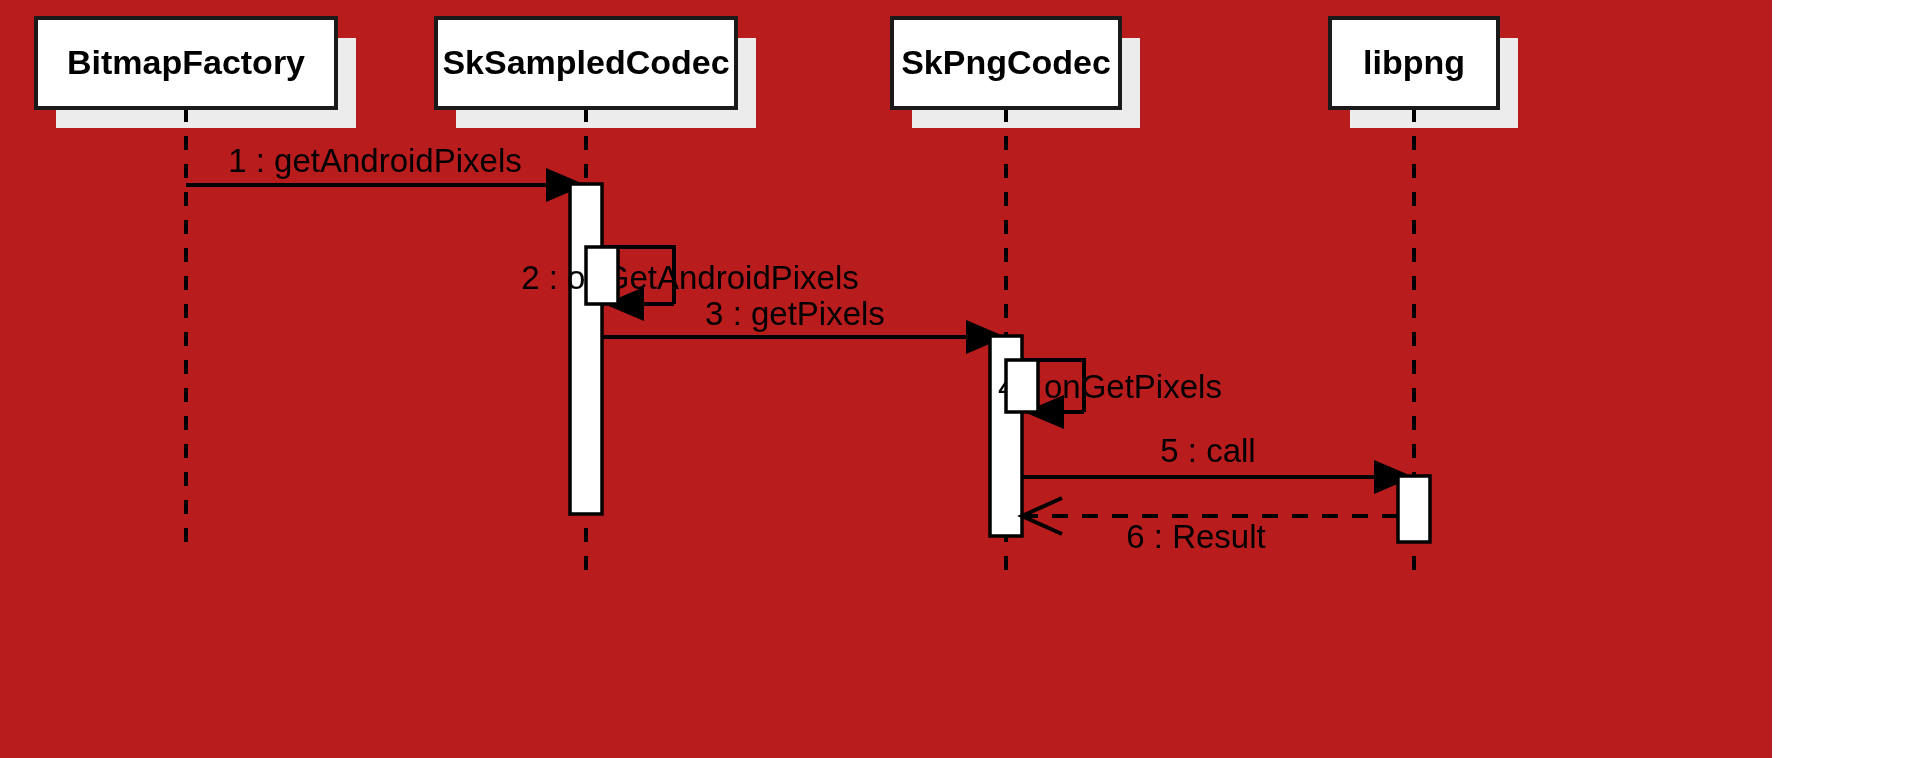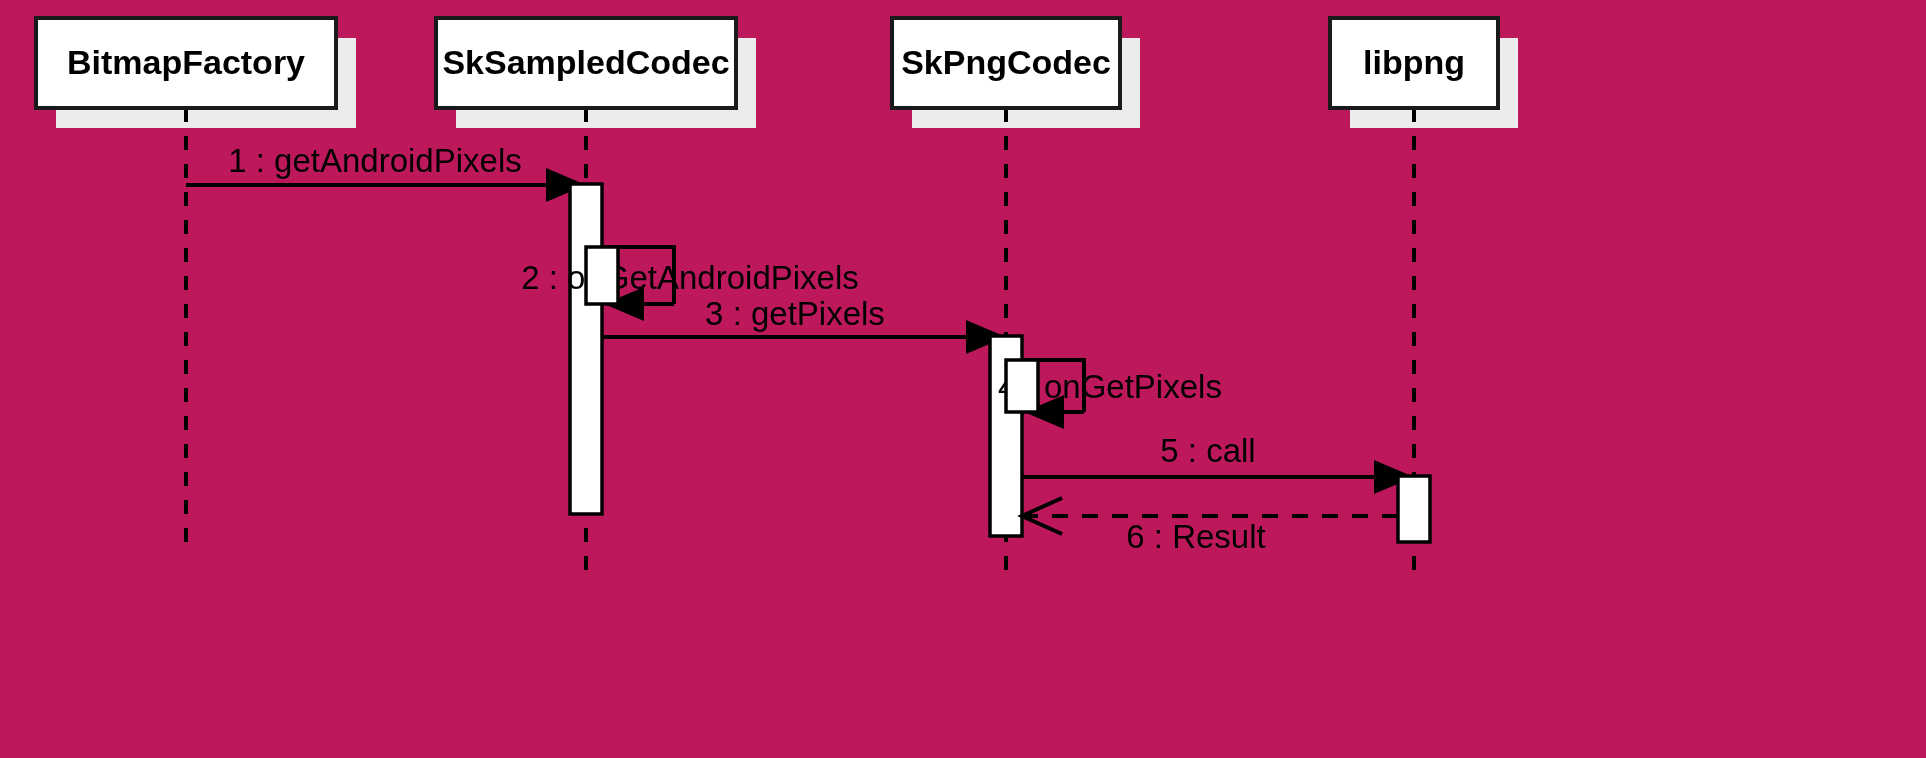--- a/index.html
+++ b/index.html
@@ -8,23 +8,23 @@
     background: #ffffff;
   }
   body {
     width: 1926px;
     height: 758px;
     font-family: "Liberation Sans", sans-serif;
     overflow: hidden;
   }
   #diagram-root {
     position: relative;
-    width: 1926px;
+    width: 1772px;
     height: 758px;
-    background: #be185d;
+    background: #b91c1c;
     text-align: right;
   }
   svg#seq-svg {
     display: block;
     width: 1926px;
     height: 758px;
   }
   .participant-shadow {
     fill: #ececec;
     stroke: none;

